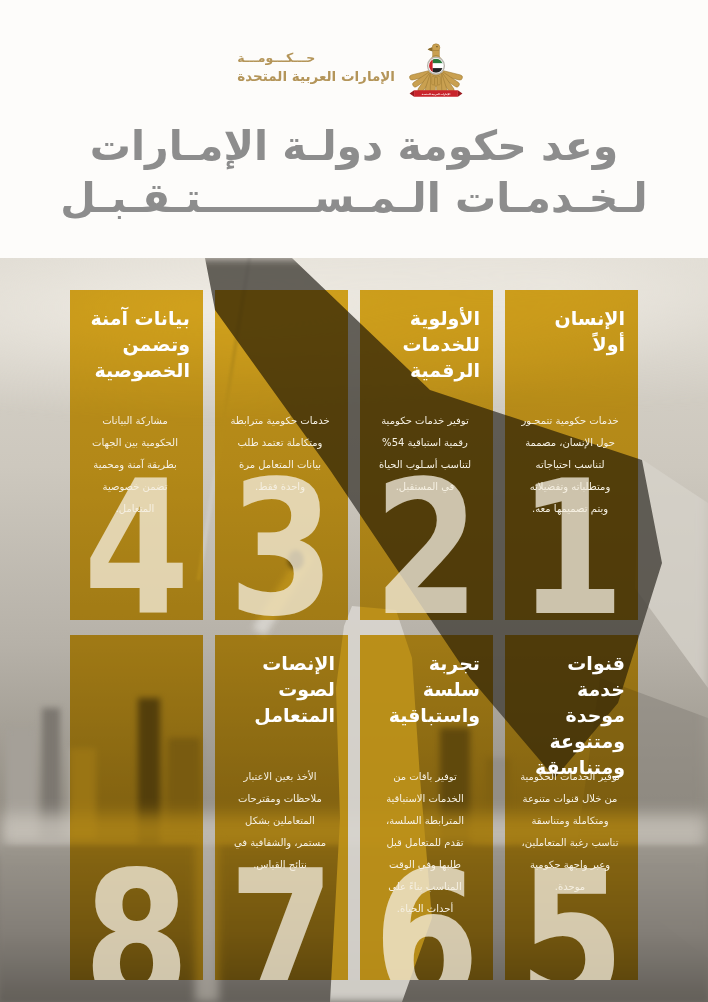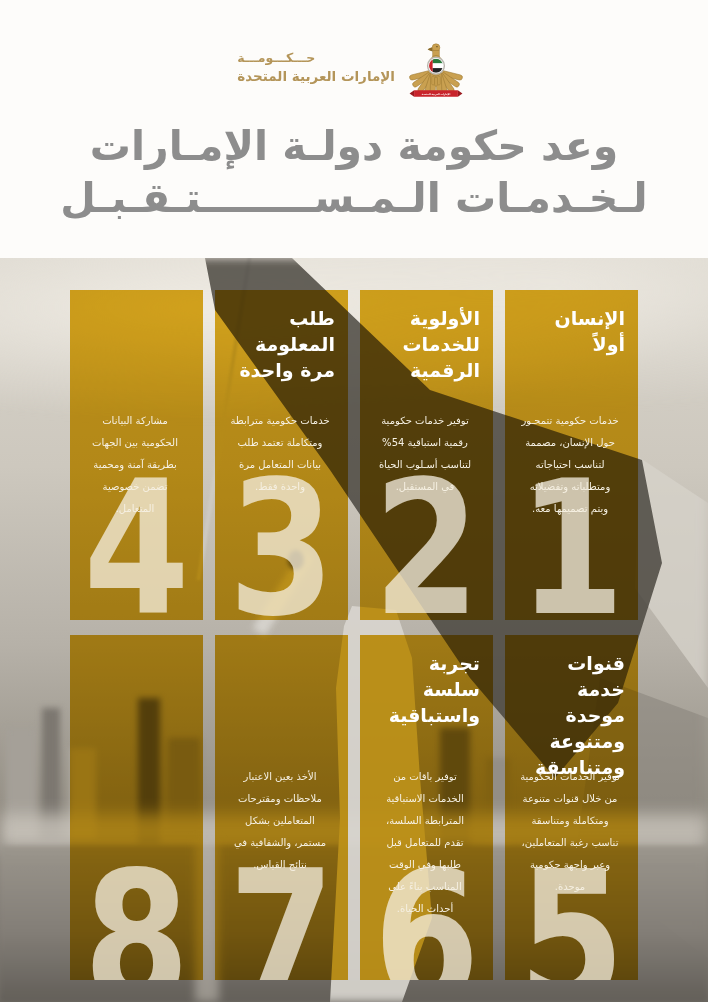--- a/index.html
+++ b/index.html
@@ -171,46 +171,49 @@
       <div class="card-num">1</div>
     </div>
     <div class="card row1">
       <h2 class="card-title">الأولوية
 للخدمات
 الرقمية</h2>
       <p class="card-desc">توفير خدمات حكومية رقمية استباقية 54% لتناسب أسـلوب الحياة في المستقبل.</p>
       <div class="card-num">2</div>
     </div>
     <div class="card row1">
-      <h2 class="card-title">طلب
-المعلومة
-مرة واحدة</h2>
       <p class="card-desc">خدمات حكومية مترابطة ومتكاملة تعتمد طلب بيانات المتعامل مرة واحدة فقط.</p>
       <div class="card-num">3</div>
     </div>
     <div class="card row1">
+      <h2 class="card-title">بيانات آمنة
+وتضمن
+الخصوصية</h2>
       <p class="card-desc">مشاركة البيانات الحكومية بين الجهات بطريقة آمنة ومحمية تضمن خصوصية المتعامل.</p>
       <div class="card-num">4</div>
     </div>
 
     <div class="card row2">
       <h2 class="card-title">قنوات خدمة
 موحدة
 ومتنوعة
 ومتناسقة</h2>
       <p class="card-desc">توفير الخدمات الحكومية من خلال قنوات متنوعة ومتكاملة ومتناسقة تناسب رغبة المتعاملين، وعبر واجهة حكومية موحدة.</p>
       <div class="card-num">5</div>
     </div>
     <div class="card row2">
       <h2 class="card-title">تجربة سلسة
 واستباقية</h2>
       <p class="card-desc">توفير باقات من الخدمات الاستباقية المترابطة السلسة، تقدم للمتعامل قبل طلبها وفي الوقت المناسب بناءً على أحداث الحياة.</p>
       <div class="card-num">6</div>
     </div>
     <div class="card row2">
+      <h2 class="card-title">الإنصات
+لصوت
+المتعامل</h2>
       <p class="card-desc">الأخذ بعين الاعتبار ملاحظات ومقترحات المتعاملين بشكل مستمر، والشفافية في نتائج القياس.</p>
       <div class="card-num">7</div>
     </div>
     <div class="card row2">
       <div class="card-num">8</div>
     </div>
 
   </div>
 </div>
 

